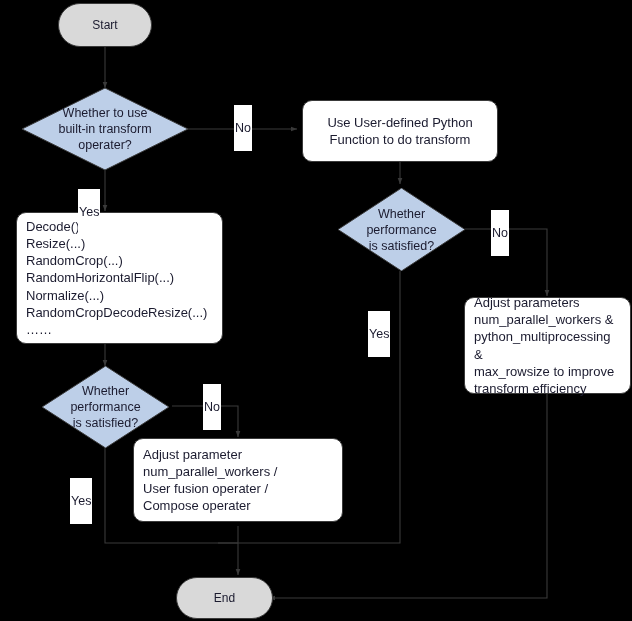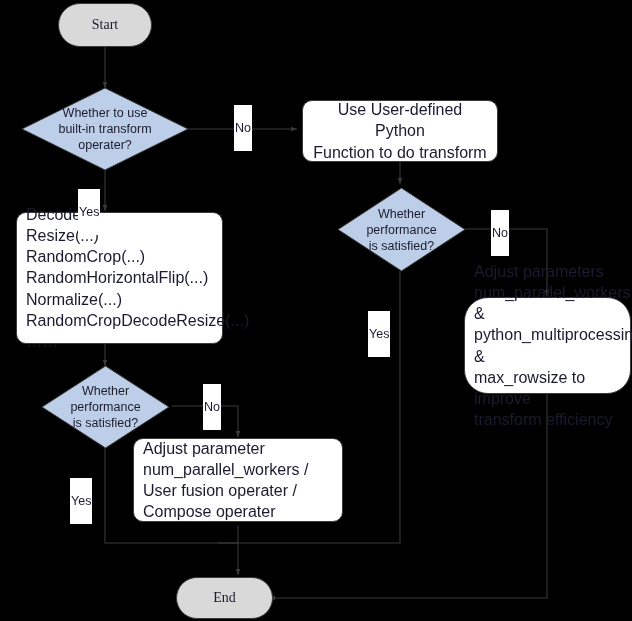--- a/index.html
+++ b/index.html
@@ -31,29 +31,28 @@
     display: flex;
     align-items: center;
     justify-content: center;
     text-align: center;
   }
   
   .terminator {
     background: #d9d9d9;
     border: 1px solid #3a3a3a;
     border-radius: 999px;
-    font-size: 14px;
-    font-family: Liberation Serif, serif;
+    font-size: 12px;
   }
   
   .process {
     background: #ffffff;
     border: 1px solid #3a3a3a;
     border-radius: 10px;
-    font-size: 16px;
+    font-size: 13px;
     line-height: 1.32;
     justify-content: flex-start;
     text-align: left;
     padding: 7px 9px;
   }
   .process.centered {
     justify-content: center;
     text-align: center;
   }
   .process-text {
@@ -179,21 +178,21 @@
 
   <div class="node decision" style="left:42px; top:366px; width:127px; height:82px;">
     <svg viewBox="0 0 127 82" preserveAspectRatio="none">
       <polygon points="63.5,0 127,41 63.5,82 0,41" fill="#bdcfe8" stroke="#3a3a3a" stroke-width="1"></polygon>
     </svg>
     <span class="dlabel">Whether
 performance
 is satisfied?</span>
   </div>
 
-  <div class="node process" style="left:464px; top:297px; width:167px; height:97px;border-radius:24px;">
+  <div class="node process" style="left:464px; top:297px; width:167px; height:97px;">
     <span class="process-text">Adjust parameters
 num_parallel_workers &amp;
 python_multiprocessing &amp;
 max_rowsize to improve
 transform efficiency</span>
   </div>
 
   <div class="node process" style="left:133px; top:438px; width:210px; height:84px;">
     <span class="process-text">Adjust parameter
 num_parallel_workers /

